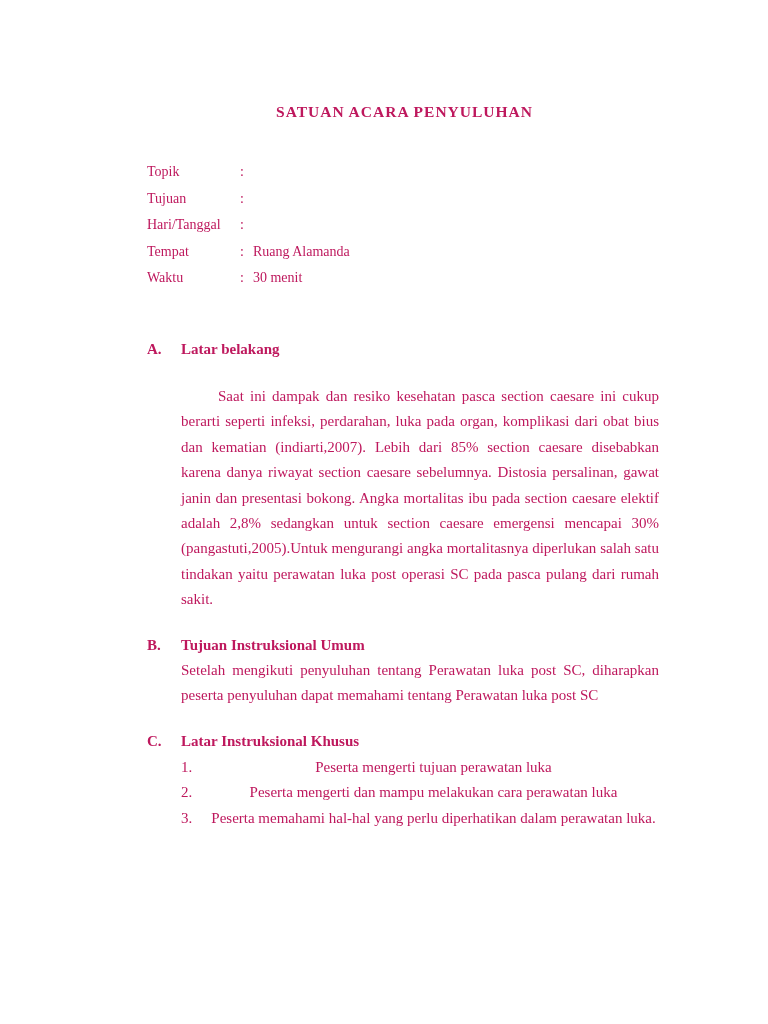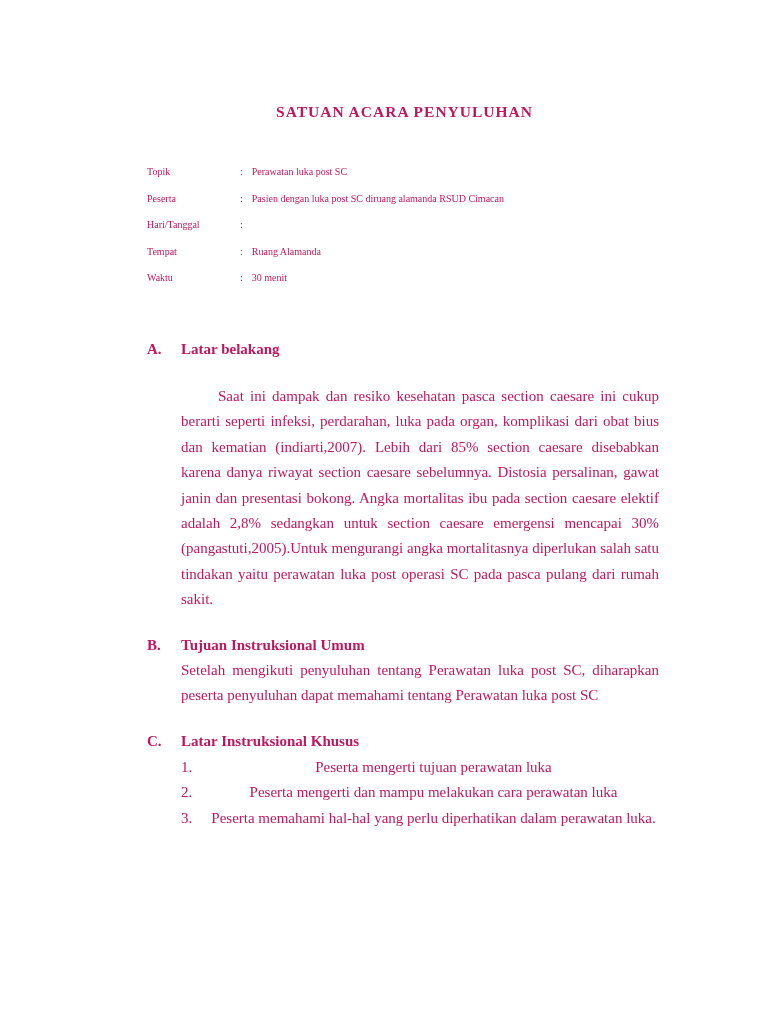--- a/index.html
+++ b/index.html
@@ -22,21 +22,21 @@
     font-size: 15.5px;
     font-weight: bold;
     letter-spacing: 1px;
     line-height: 17px;
   }
   .meta {
     position: absolute;
     top: 159px;
     left: 147px;
     right: 100px;
-    font-size: 10px;
+    font-size: 14px;
     line-height: 26.5px;
   }
   .meta-row { display: flex; }
   .meta-label { width: 93px; flex: 0 0 93px; }
   .meta-colon { flex: 0 0 auto; }
   .meta-value { margin-left: 9px; white-space: nowrap; }
   .section {
     position: absolute;
     left: 147px;
     width: 512px;
@@ -63,26 +63,24 @@
 <body>
 
 <div class="page">
 
   <div class="doc-title">SATUAN ACARA PENYULUHAN</div>
 
   <div class="meta">
     <div class="meta-row">
       <span class="meta-label">Topik</span>
       <span class="meta-colon">:</span>
-      <span class="meta-value">Perawatan luka post SC</span>
     </div>
     <div class="meta-row">
-      <span class="meta-label">Peserta</span>
+      <span class="meta-label">Tujuan</span>
       <span class="meta-colon">:</span>
-      <span class="meta-value">Pasien dengan luka post SC diruang alamanda RSUD Cimacan</span>
     </div>
     <div class="meta-row">
       <span class="meta-label">Hari/Tanggal</span>
       <span class="meta-colon">:</span>
     </div>
     <div class="meta-row">
       <span class="meta-label">Tempat</span>
       <span class="meta-colon">:</span>
       <span class="meta-value">Ruang Alamanda</span>
     </div>

